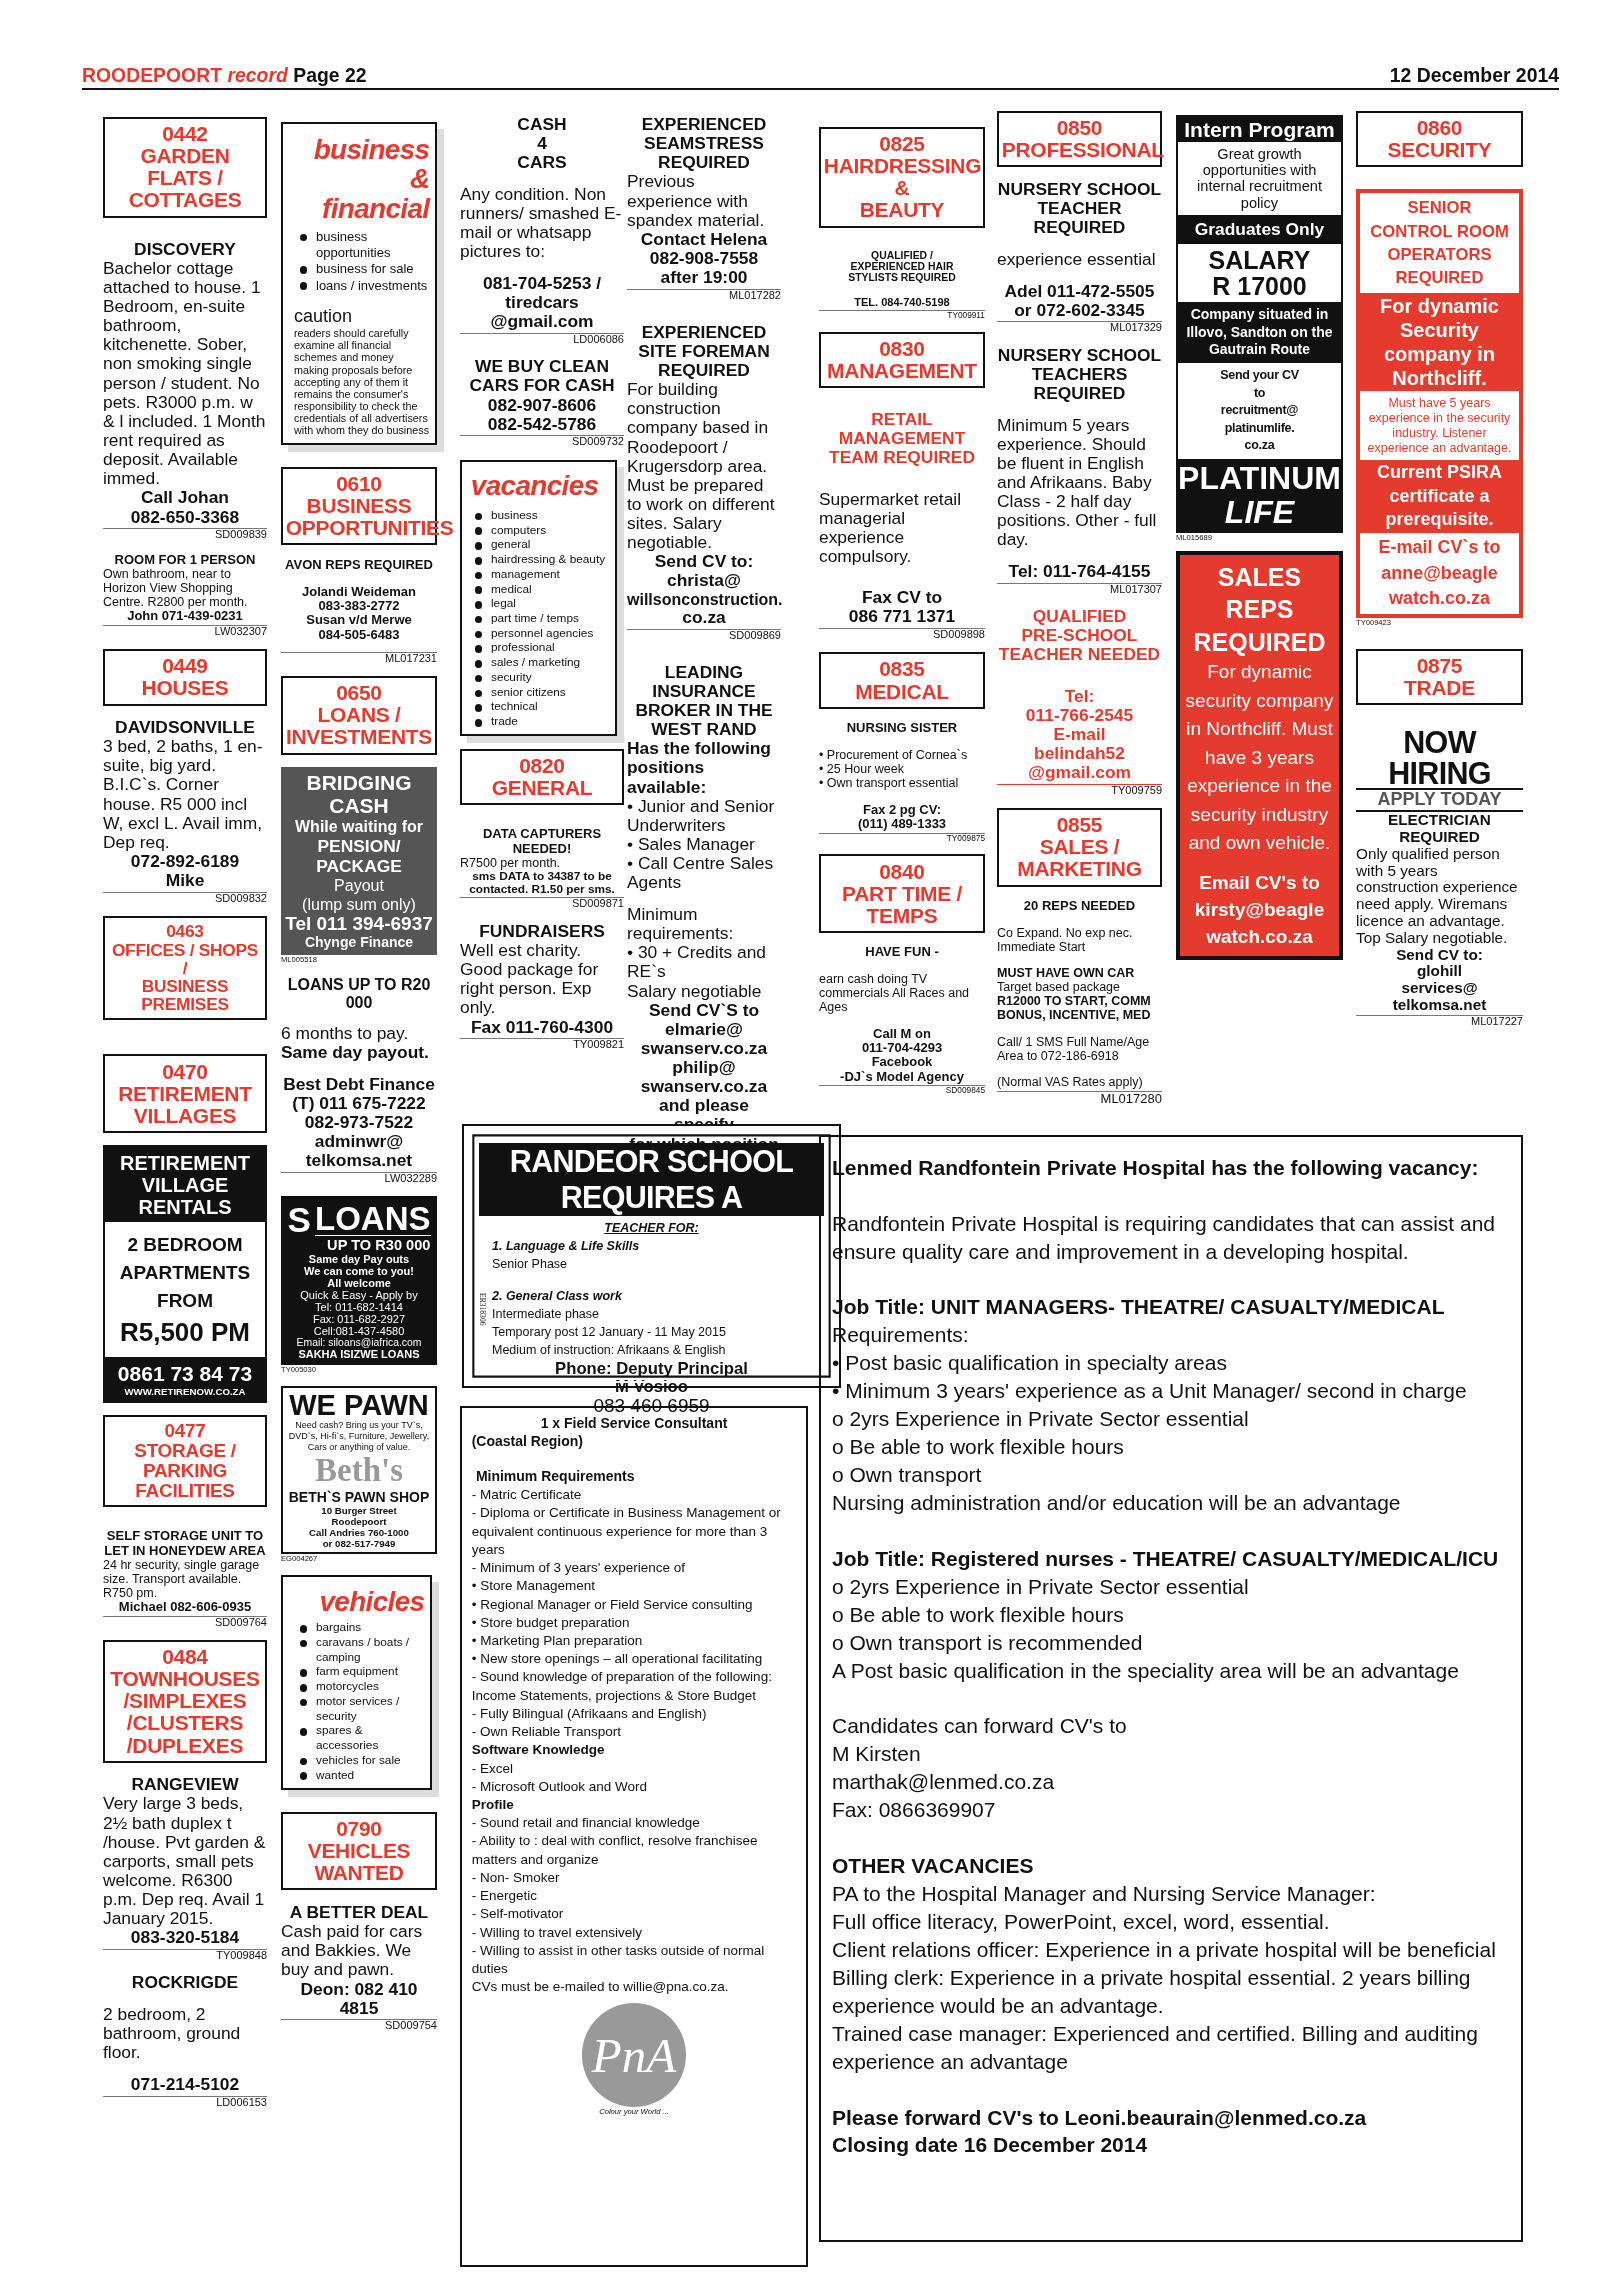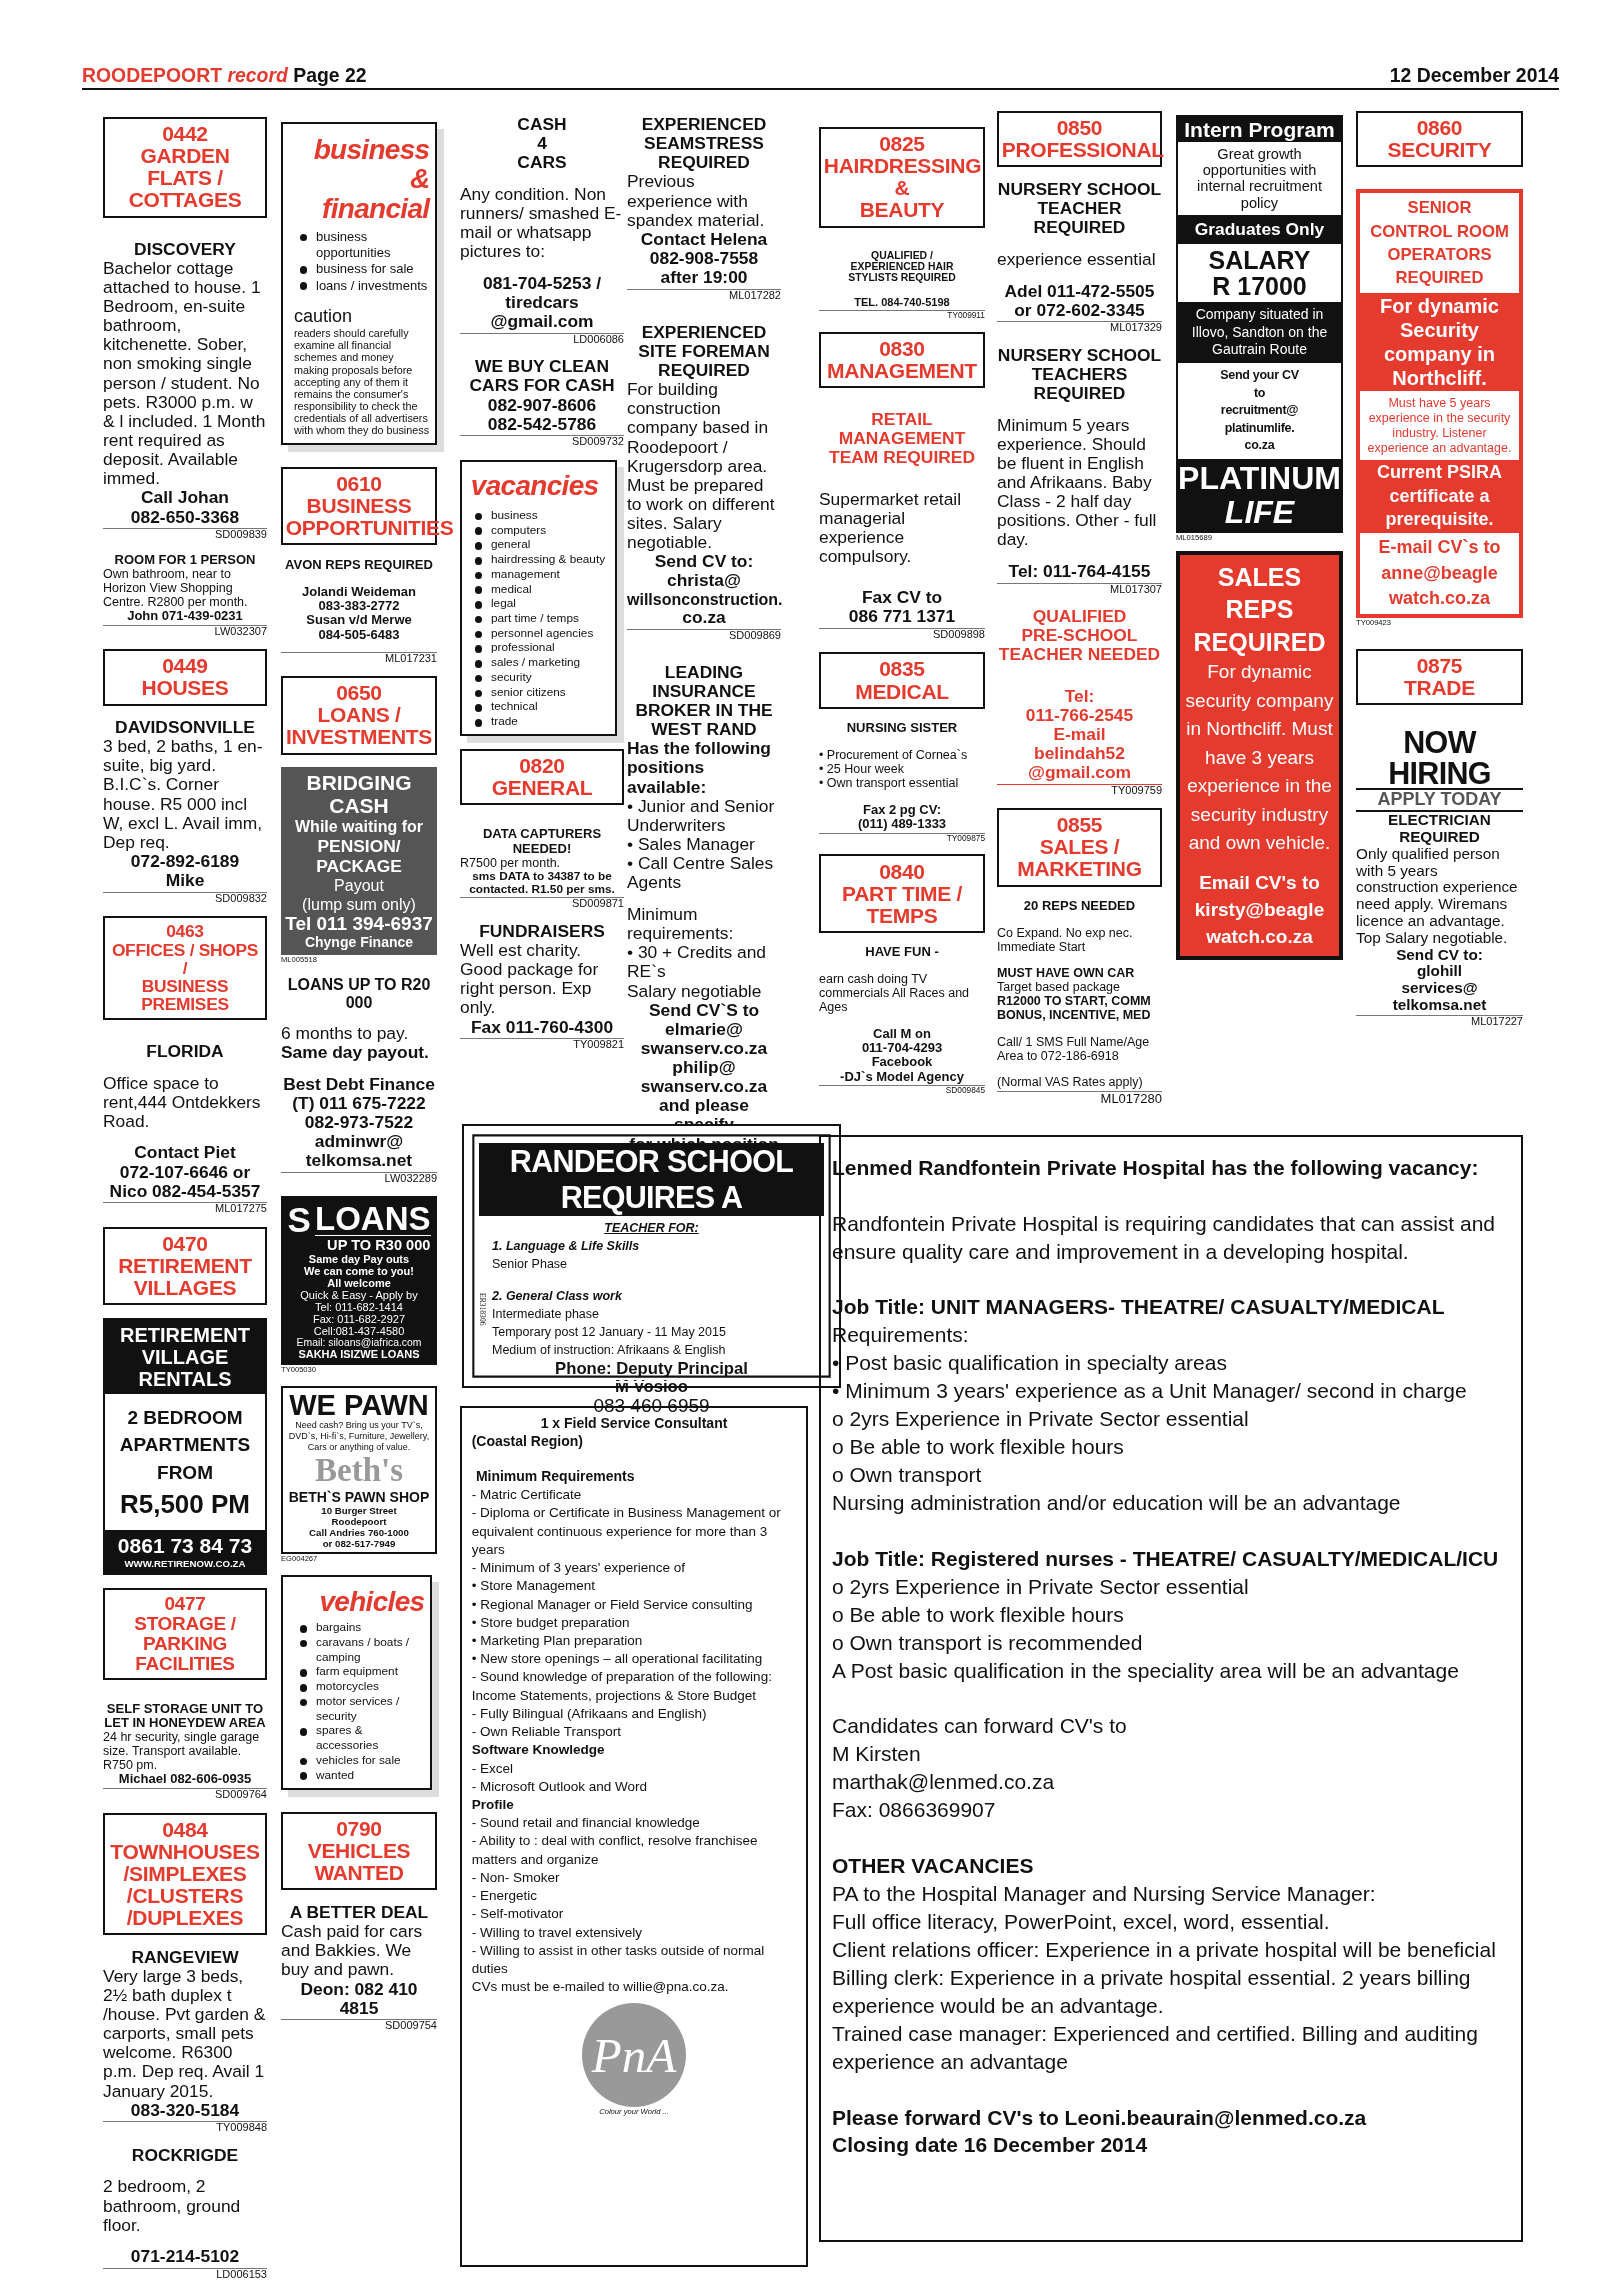--- a/index.html
+++ b/index.html
@@ -72,30 +72,20 @@
     <div class="h">Mike</div>
     <div class="ref">SD009832</div>
   </div>
   <div class="gap"></div>
   <div class="cat" style="font-size:17.4px">
       <span>0463</span>
       <span>OFFICES / SHOPS /</span>
       <span>BUSINESS PREMISES</span>
     </div>
   <div class="gap2"></div>
-  <div>
-    <div class="h">FLORIDA</div>
-    <div class="gap"></div>
-    <div class="t">Office space to rent,444 Ontdekkers Road.</div>
-    <div class="gap"></div>
-    <div class="h">Contact Piet</div>
-    <div class="h">072-107-6646 or</div>
-    <div class="h">Nico 082-454-5357</div>
-    <div class="ref">ML017275</div>
-  </div>
   <div class="gap"></div>
   <div class="cat">
       <span>0470</span>
       <span>RETIREMENT</span>
       <span>VILLAGES</span>
     </div>
   <div class="gap"></div>
   <div style="border:2.1px solid #111">
     <div class="blk" style="font-weight:900;font-size:20px;line-height:1.1;padding:4.2px 0">
       <div>RETIREMENT</div>
@@ -517,21 +507,21 @@
 
 <div class="col" style="left:1176px;top:115px;width:167px">
   <div style="border:2.8px solid #111;background:#111">
     <div style="color:#fff;font-weight:bold;font-size:21px;line-height:1.2">Intern Program</div>
     <div style="background:#fff;font-size:14.6px;line-height:1.1;padding:4.2px 2.8px">Great growth opportunities with internal recruitment policy</div>
     <div style="color:#fff;font-weight:bold;font-size:17.4px;padding:4.2px 0">Graduates Only</div>
     <div style="background:#fff;font-weight:bold;font-size:25px;line-height:1.05;padding:2.8px 0">
       <div>SALARY</div>
         <div>R 17000</div>
     </div>
-    <div style="color:#fff;font-weight:normal;font-size:14px;line-height:1.25;padding:4.2px 0">Company situated in Illovo, Sandton on the Gautrain Route</div>
+    <div style="color:#fff;font-weight:bold;font-size:14px;line-height:1.25;padding:4.2px 0">Company situated in Illovo, Sandton on the Gautrain Route</div>
     <div style="background:#fff;font-weight:bold;font-size:12.5px;line-height:1.4;padding:4.2px 0;letter-spacing:-0.3px">
       <div>Send your CV</div>
         <div>to</div>
         <div>recruitment@</div>
         <div>platinumlife.</div>
         <div>co.za</div>
     </div>
     <div style="color:#fff;font-weight:bold;font-size:32px;line-height:1.05;padding-top:2.8px">PLATINUM</div>
     <div style="color:#fff;font-weight:bold;font-style:italic;font-size:32px;line-height:1.1">LIFE</div>
   </div>

